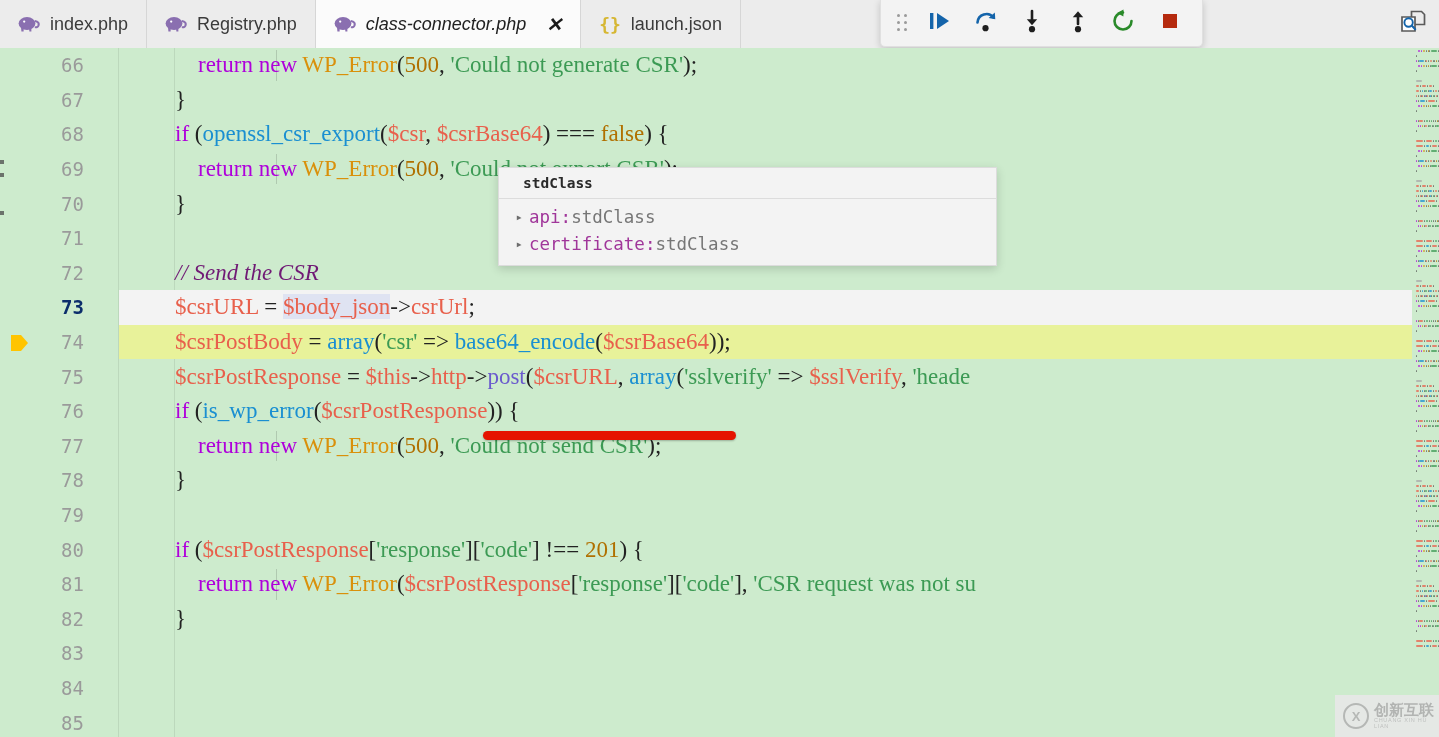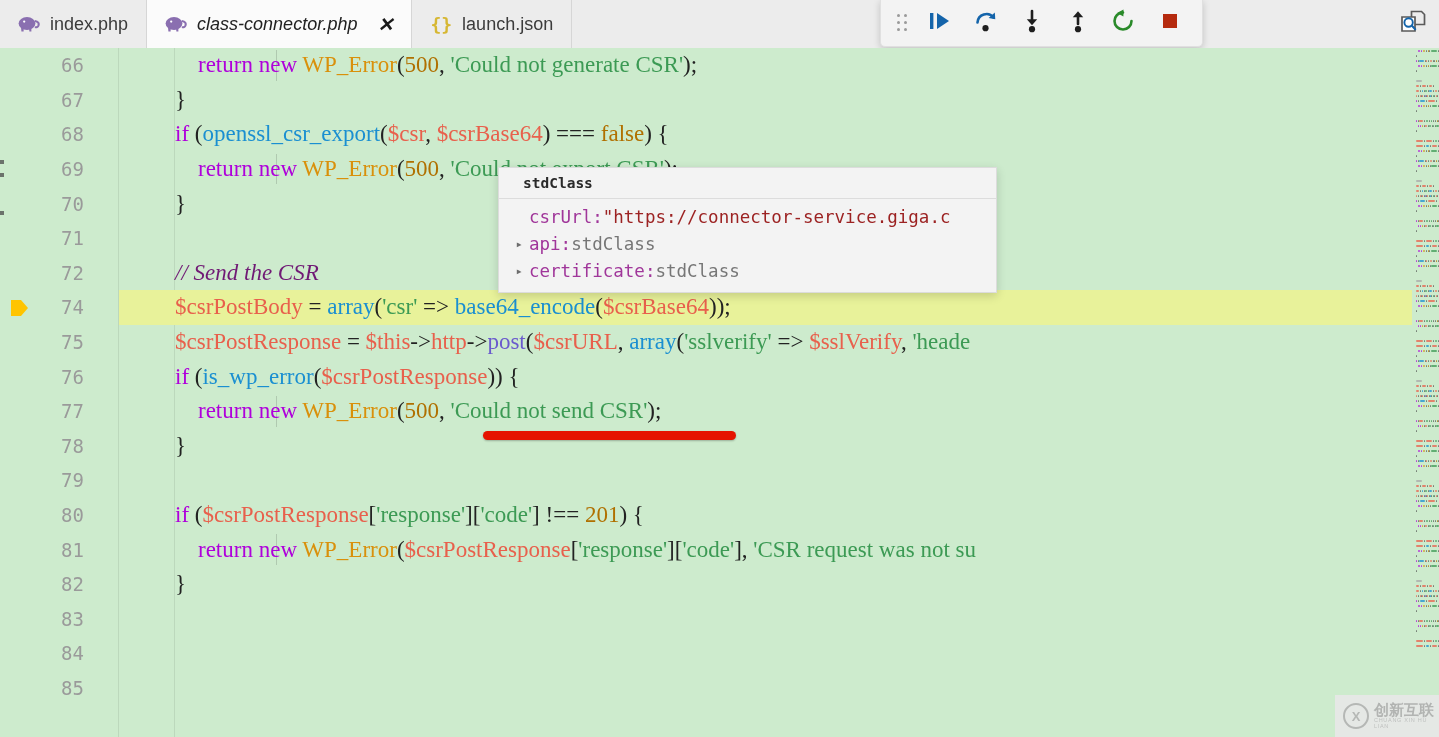--- a/index.html
+++ b/index.html
@@ -296,20 +296,32 @@
           <ellipse cx="9" cy="7.5" rx="8.4" ry="6.4" fill="#8a6fb0"></ellipse>
           <path d="M3 11 L3.4 15.5 L5.6 15.5 L5.6 11.5 Z" fill="#8a6fb0"></path>
           <path d="M11 12 L11.4 15.5 L13.4 15.5 L13.4 12 Z" fill="#8a6fb0"></path>
           <path d="M16.8 5 Q21.8 5.8 20.4 9.6 Q19.4 12 17 11" fill="none" stroke="#8a6fb0" stroke-width="2.1"></path>
           <circle cx="6.2" cy="5.6" r="1.15" fill="#ffffff"></circle>
         </svg>
       </span>
       <span class="tab-label">index.php</span>
     </div>
 
+    <div class="tab">
+      <span class="tab-icon">
+        <svg width="22" height="16" viewBox="0 0 22 16">
+          <ellipse cx="9" cy="7.5" rx="8.4" ry="6.4" fill="#8a6fb0"></ellipse>
+          <path d="M3 11 L3.4 15.5 L5.6 15.5 L5.6 11.5 Z" fill="#8a6fb0"></path>
+          <path d="M11 12 L11.4 15.5 L13.4 15.5 L13.4 12 Z" fill="#8a6fb0"></path>
+          <path d="M16.8 5 Q21.8 5.8 20.4 9.6 Q19.4 12 17 11" fill="none" stroke="#8a6fb0" stroke-width="2.1"></path>
+          <circle cx="6.2" cy="5.6" r="1.15" fill="#ffffff"></circle>
+        </svg>
+      </span>
+      <span class="tab-label">Registry.php</span>
+    </div>
 
     <div class="tab active">
       <span class="tab-icon">
         <svg width="22" height="16" viewBox="0 0 22 16">
           <ellipse cx="9" cy="7.5" rx="8.4" ry="6.4" fill="#8a6fb0"></ellipse>
           <path d="M3 11 L3.4 15.5 L5.6 15.5 L5.6 11.5 Z" fill="#8a6fb0"></path>
           <path d="M11 12 L11.4 15.5 L13.4 15.5 L13.4 12 Z" fill="#8a6fb0"></path>
           <path d="M16.8 5 Q21.8 5.8 20.4 9.6 Q19.4 12 17 11" fill="none" stroke="#8a6fb0" stroke-width="2.1"></path>
           <circle cx="6.2" cy="5.6" r="1.15" fill="#ffffff"></circle>
         </svg>
@@ -450,20 +462,26 @@
           <div class="ln">71</div>
           <div class="fold"></div>
           <div class="code"></div>
         </div>
         <div class="line">
           <div class="rowhl"></div>
           <div class="ln">72</div>
           <div class="fold"></div>
           <div class="code"><span class="t-op">    </span><span class="t-cmt">// Send the CSR</span></div>
         </div>
+        <div class="line current">
+          <div class="rowhl"></div>
+          <div class="ln">73</div>
+          <div class="fold"></div>
+          <div class="code"><span class="t-op">    </span><span class="t-var">$csrURL</span><span class="t-op"> </span><span class="t-op">=</span><span class="t-op"> </span><span class="t-var t-occ">$body_json</span><span class="t-op">-&gt;</span><span class="t-prop">csrUrl</span><span class="t-punct">;</span></div>
+        </div>
         <div class="line exec">
           <div class="rowhl"></div>
           <div class="exec-arrow" style="top: 9px;">
             <svg width="20" height="18" viewBox="0 0 20 18">
               <path d="M1 1 L11 1 L18 9 L11 17 L1 17 Z" fill="#ffc400"></path>
             </svg>
           </div>
           <div class="ln">74</div>
           <div class="fold"></div>
           <div class="code"><span class="t-op">    </span><span class="t-var">$csrPostBody</span><span class="t-op"> </span><span class="t-op">=</span><span class="t-op"> </span><span class="t-fn">array</span><span class="t-punct">(</span><span class="t-str">'csr'</span><span class="t-op"> </span><span class="t-op">=&gt;</span><span class="t-op"> </span><span class="t-fn">base64_encode</span><span class="t-punct">(</span><span class="t-var">$csrBase64</span><span class="t-punct">));</span></div>
@@ -1438,25 +1456,20 @@
         <span class="mm-seg" style="width: 4.62px; background: rgb(26, 143, 209);"></span>
         <span class="mm-seg" style="width: 1px; background: rgb(85, 85, 85);"></span>
         <span class="mm-seg" style="width: 8.4px; background: rgb(232, 96, 76);"></span>
         <span class="mm-seg" style="width: 1px; background: rgb(85, 85, 85);"></span>
       </div>
     </div>
 
   <div class="hover-popup">
     <div class="hover-title">stdClass</div>
     <div class="hover-rows" id="hover-rows">
-        <div class="hover-row">
-          <span class="twisty blank">▸</span>
-          <span class="hk">csrUrl: </span>
-          <span class="hv-str">"https://connector-service.giga.c</span>
-        </div>
         <div class="hover-row">
           <span class="twisty">▸</span>
           <span class="hk">api: </span>
           <span class="hv-obj">stdClass</span>
         </div>
         <div class="hover-row">
           <span class="twisty">▸</span>
           <span class="hk">certificate: </span>
           <span class="hv-obj">stdClass</span>
         </div>

